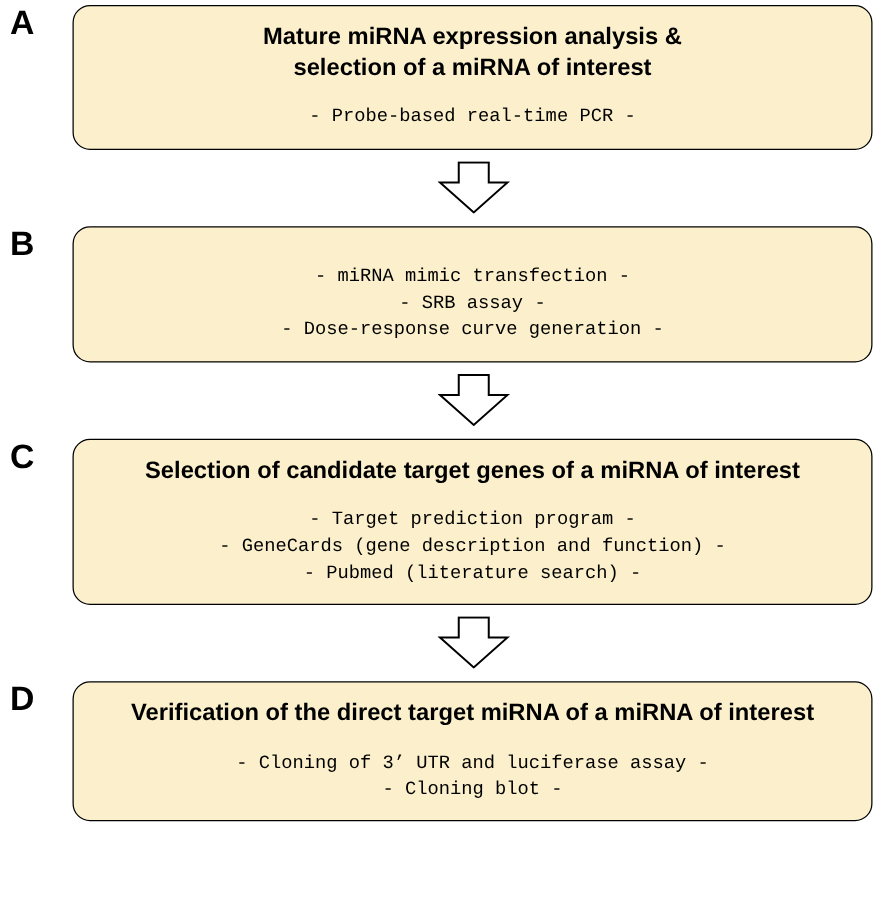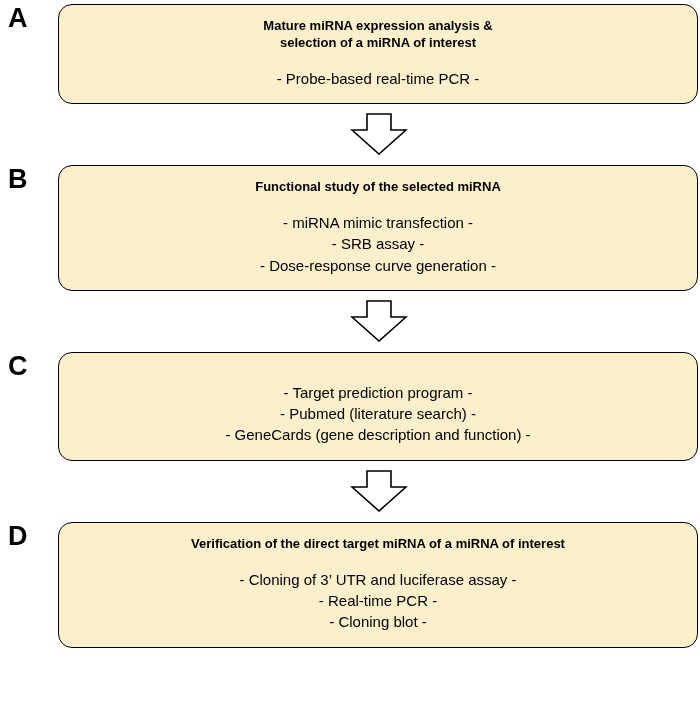--- a/index.html
+++ b/index.html
@@ -34,26 +34,27 @@
     margin-right: 2px;
     box-sizing: border-box;
     border: 1.6px solid #000000;
     border-radius: 14px;
     background: #fbf0cb;
     text-align: center;
     padding: 13px 10px 14px 10px;
   }
   .box-title {
     font-weight: bold;
-    font-size: 13px;
+    font-size: 19px;
     line-height: 1.3;
     white-space: pre-line;
   }
   .box-items {
     margin-top: 16px;
+    font-family: Liberation Mono, monospace;
   }
   .box-item {
     font-size: 15px;
     line-height: 1.42;
   }
   .arrow-row {
     display: flex;
   }
   .arrow-spacer {
     width: 58px;
@@ -90,63 +91,62 @@
     <div class="arrow-zone">
       <svg width="58" height="42" viewBox="0 0 58 42">
         <polygon points="17,1 41,1 41,17 56,17 29,41 2,17 17,17" fill="#ffffff" stroke="#000000" stroke-width="1.6" stroke-linejoin="miter"></polygon>
       </svg>
     </div>
   </div>
 
   <section class="step">
     <div class="step-label">B</div>
     <div class="box">
-      <div class="box-title">Functional study of the selected miRNA</div>
       <div class="box-items">
         <div class="box-item">- miRNA mimic transfection -</div>
         <div class="box-item">- SRB assay -</div>
         <div class="box-item">- Dose-response curve generation -</div>
       </div>
     </div>
   </section>
 
   <div class="arrow-row">
     <div class="arrow-spacer"></div>
     <div class="arrow-zone">
       <svg width="58" height="42" viewBox="0 0 58 42">
         <polygon points="17,1 41,1 41,17 56,17 29,41 2,17 17,17" fill="#ffffff" stroke="#000000" stroke-width="1.6" stroke-linejoin="miter"></polygon>
       </svg>
     </div>
   </div>
 
   <section class="step">
     <div class="step-label">C</div>
     <div class="box">
+      <div class="box-title">Selection of candidate target genes of a miRNA of interest</div>
       <div class="box-items">
         <div class="box-item">- Target prediction program -</div>
+        <div class="box-item">- GeneCards (gene description and function) -</div>
         <div class="box-item">- Pubmed (literature search) -</div>
-        <div class="box-item">- GeneCards (gene description and function) -</div>
       </div>
     </div>
   </section>
 
   <div class="arrow-row">
     <div class="arrow-spacer"></div>
     <div class="arrow-zone">
       <svg width="58" height="42" viewBox="0 0 58 42">
         <polygon points="17,1 41,1 41,17 56,17 29,41 2,17 17,17" fill="#ffffff" stroke="#000000" stroke-width="1.6" stroke-linejoin="miter"></polygon>
       </svg>
     </div>
   </div>
 
   <section class="step">
     <div class="step-label">D</div>
     <div class="box">
       <div class="box-title">Verification of the direct target miRNA of a miRNA of interest</div>
       <div class="box-items">
         <div class="box-item">- Cloning of 3’ UTR and luciferase assay -</div>
-        <div class="box-item">- Real-time PCR -</div>
         <div class="box-item">- Cloning blot -</div>
       </div>
     </div>
   </section>
 
 </div>
 
 </body></html>

